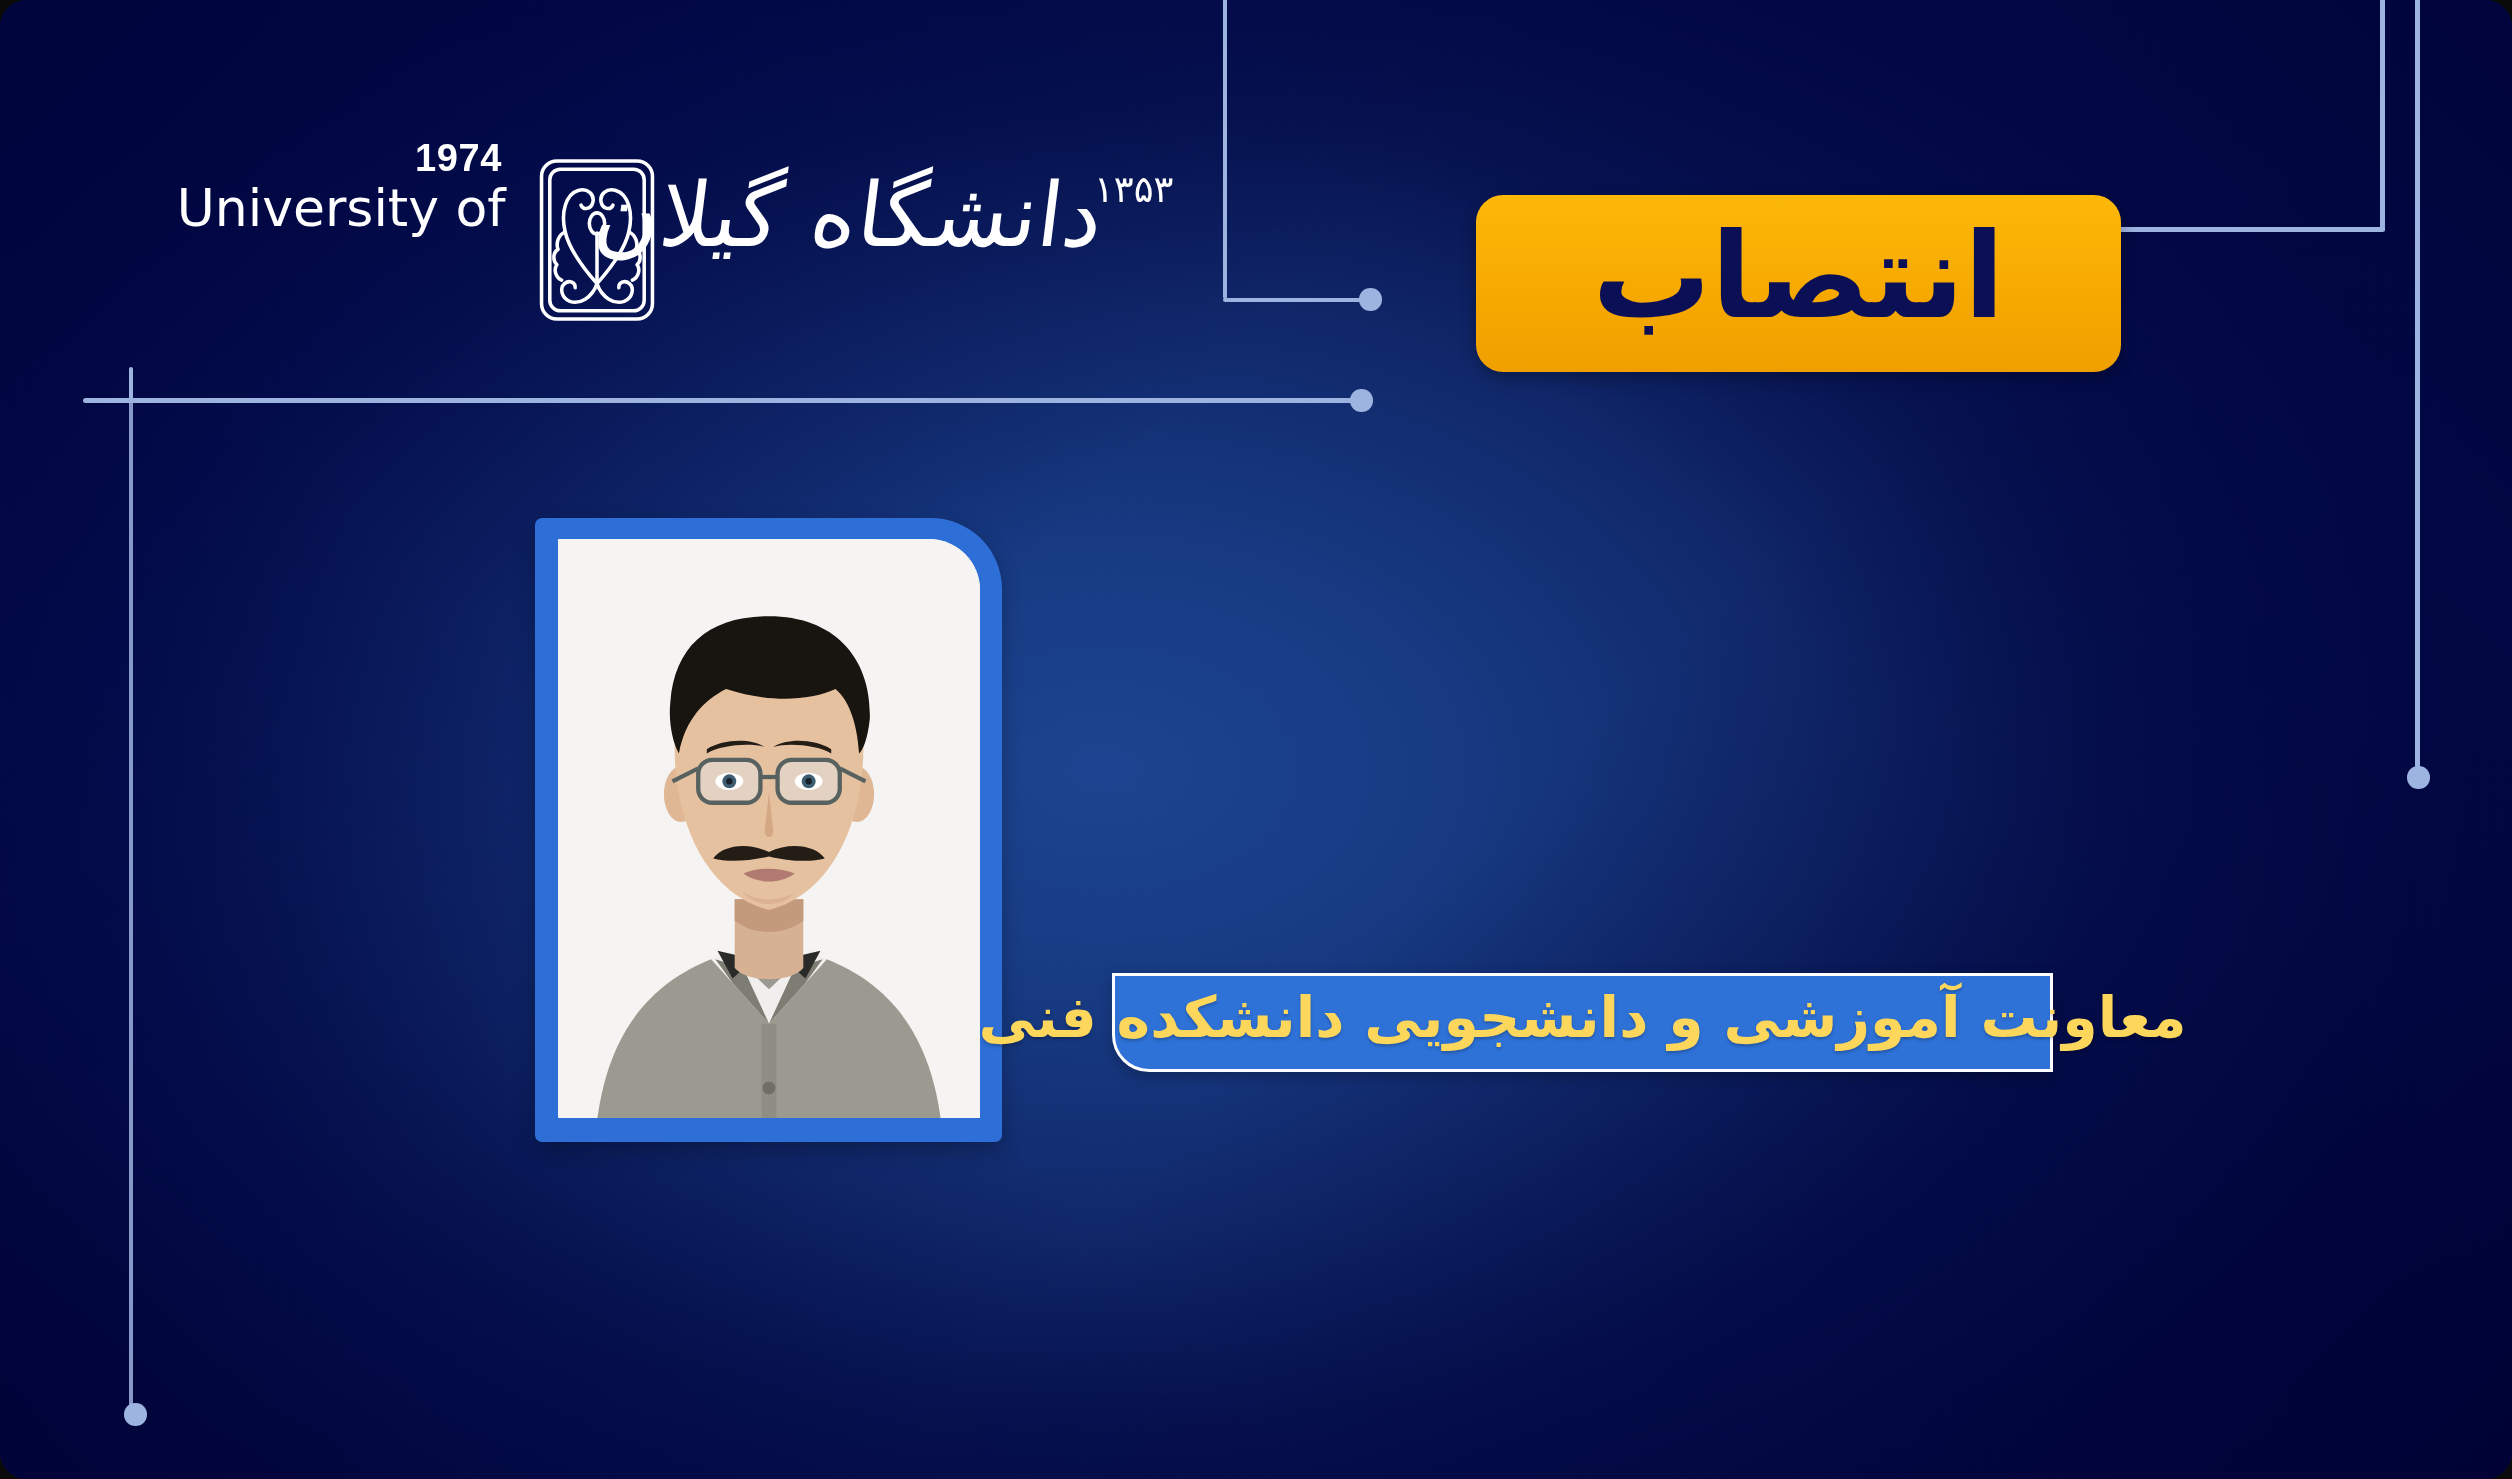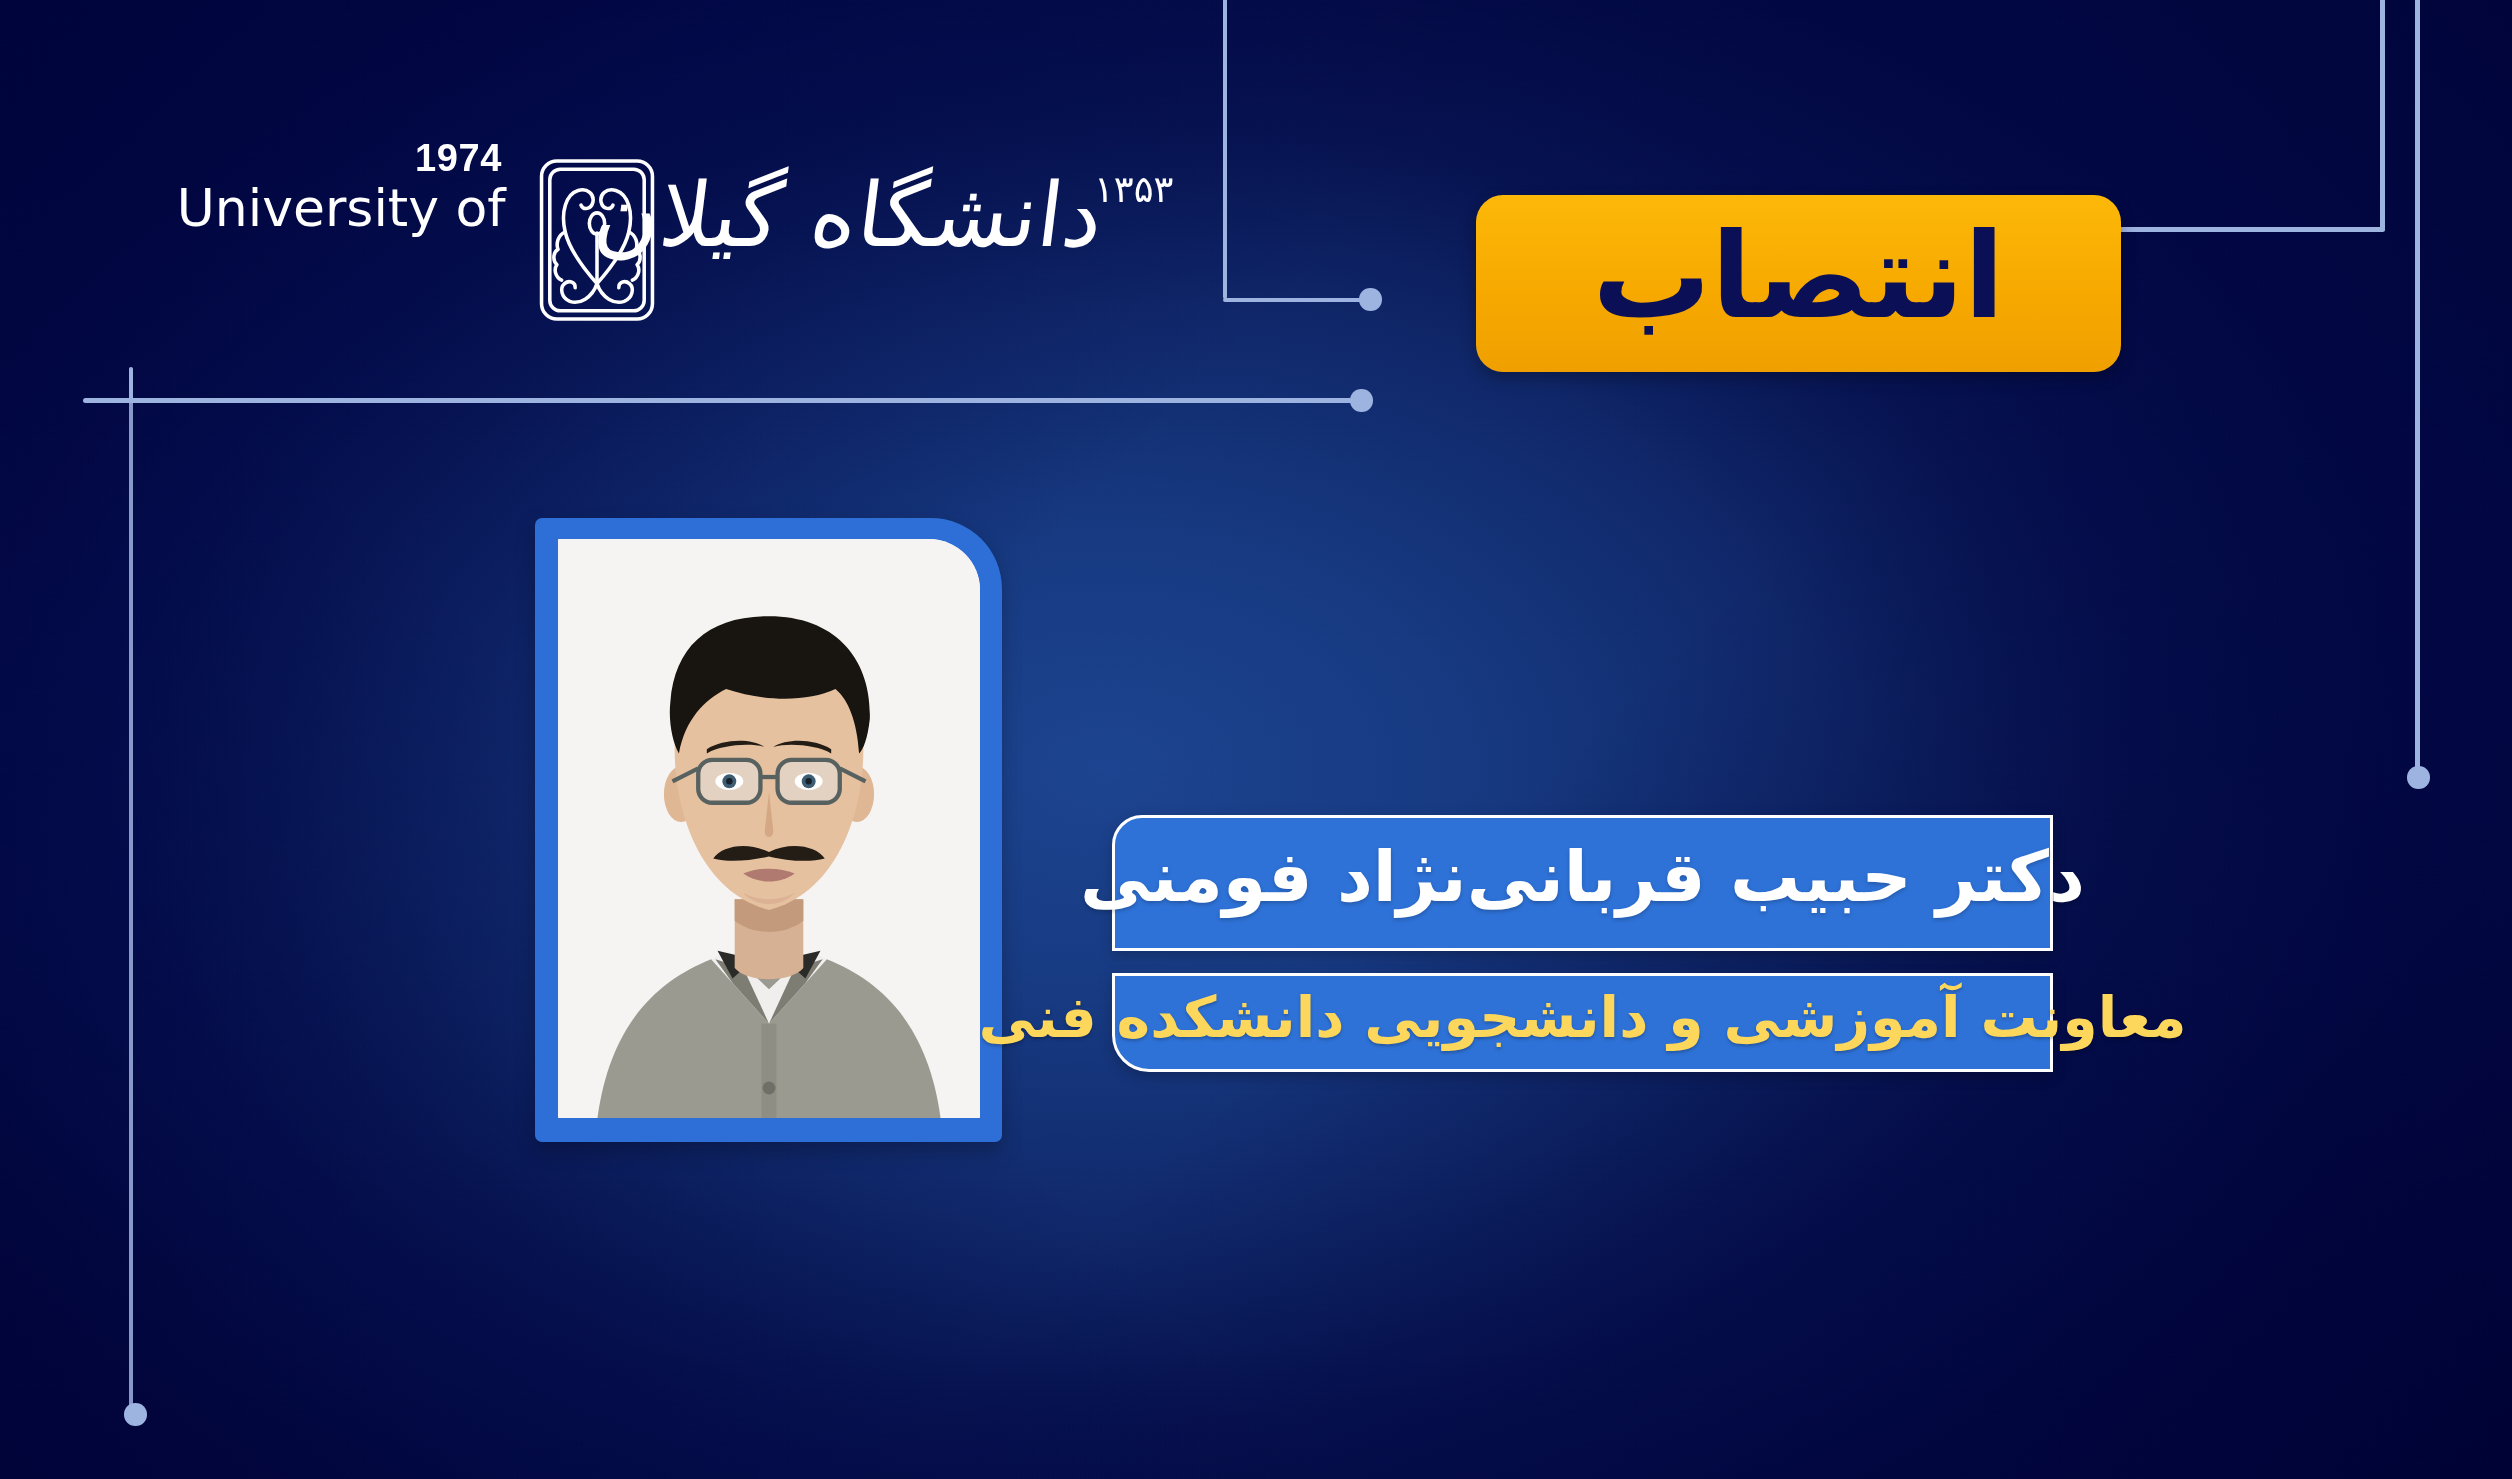--- a/index.html
+++ b/index.html
@@ -5,20 +5,21 @@
 <style>
   html,body{margin:0;padding:0;background:#0a0a0a;}
   *{box-sizing:border-box;}
 
   .poster{
     position:relative;
     width:2512px;height:1479px;
     overflow:hidden;
     font-family:"Liberation Sans","DejaVu Sans",sans-serif;
     background:#0a1e5e;
+    border-radius:27px;
   }
 
   
   .bg-base{
     position:absolute;inset:0;
     background:
       radial-gradient(ellipse 1361px 887px at 44% 52%, #1d4490 0%, #173a82 26%, #10286a 52%, #071351 74%, #020741 100%);
   }
   .bg-dark-tl{
     position:absolute;inset:0;
@@ -289,23 +290,20 @@
 
         <path d="M200 292 C 180 282 156 286 148 298 C 162 302 184 300 200 296 C 216 300 238 302 252 298 C 244 286 220 282 200 292 Z" fill="#241d16"></path>
 
         <path d="M176 312 C 190 306 210 306 224 312 C 210 322 190 322 176 312 Z" fill="#b07a70"></path>
 
         <path d="M176 330 C 190 338 210 338 224 330 C 212 344 188 344 176 330 Z" fill="#d3a98a" opacity=".6"></path>
       </svg>
     </div>
   </div>
 
-  <div class="name-banner">
-    <span>دکتر حبیب قربانی‌نژاد فومنی</span>
-  </div>
 
   <div class="title-banner">
     <span>معاونت آموزشی و دانشجویی دانشکده فنی</span>
   </div>
 
 
 </div>
 
 
 </body></html>

